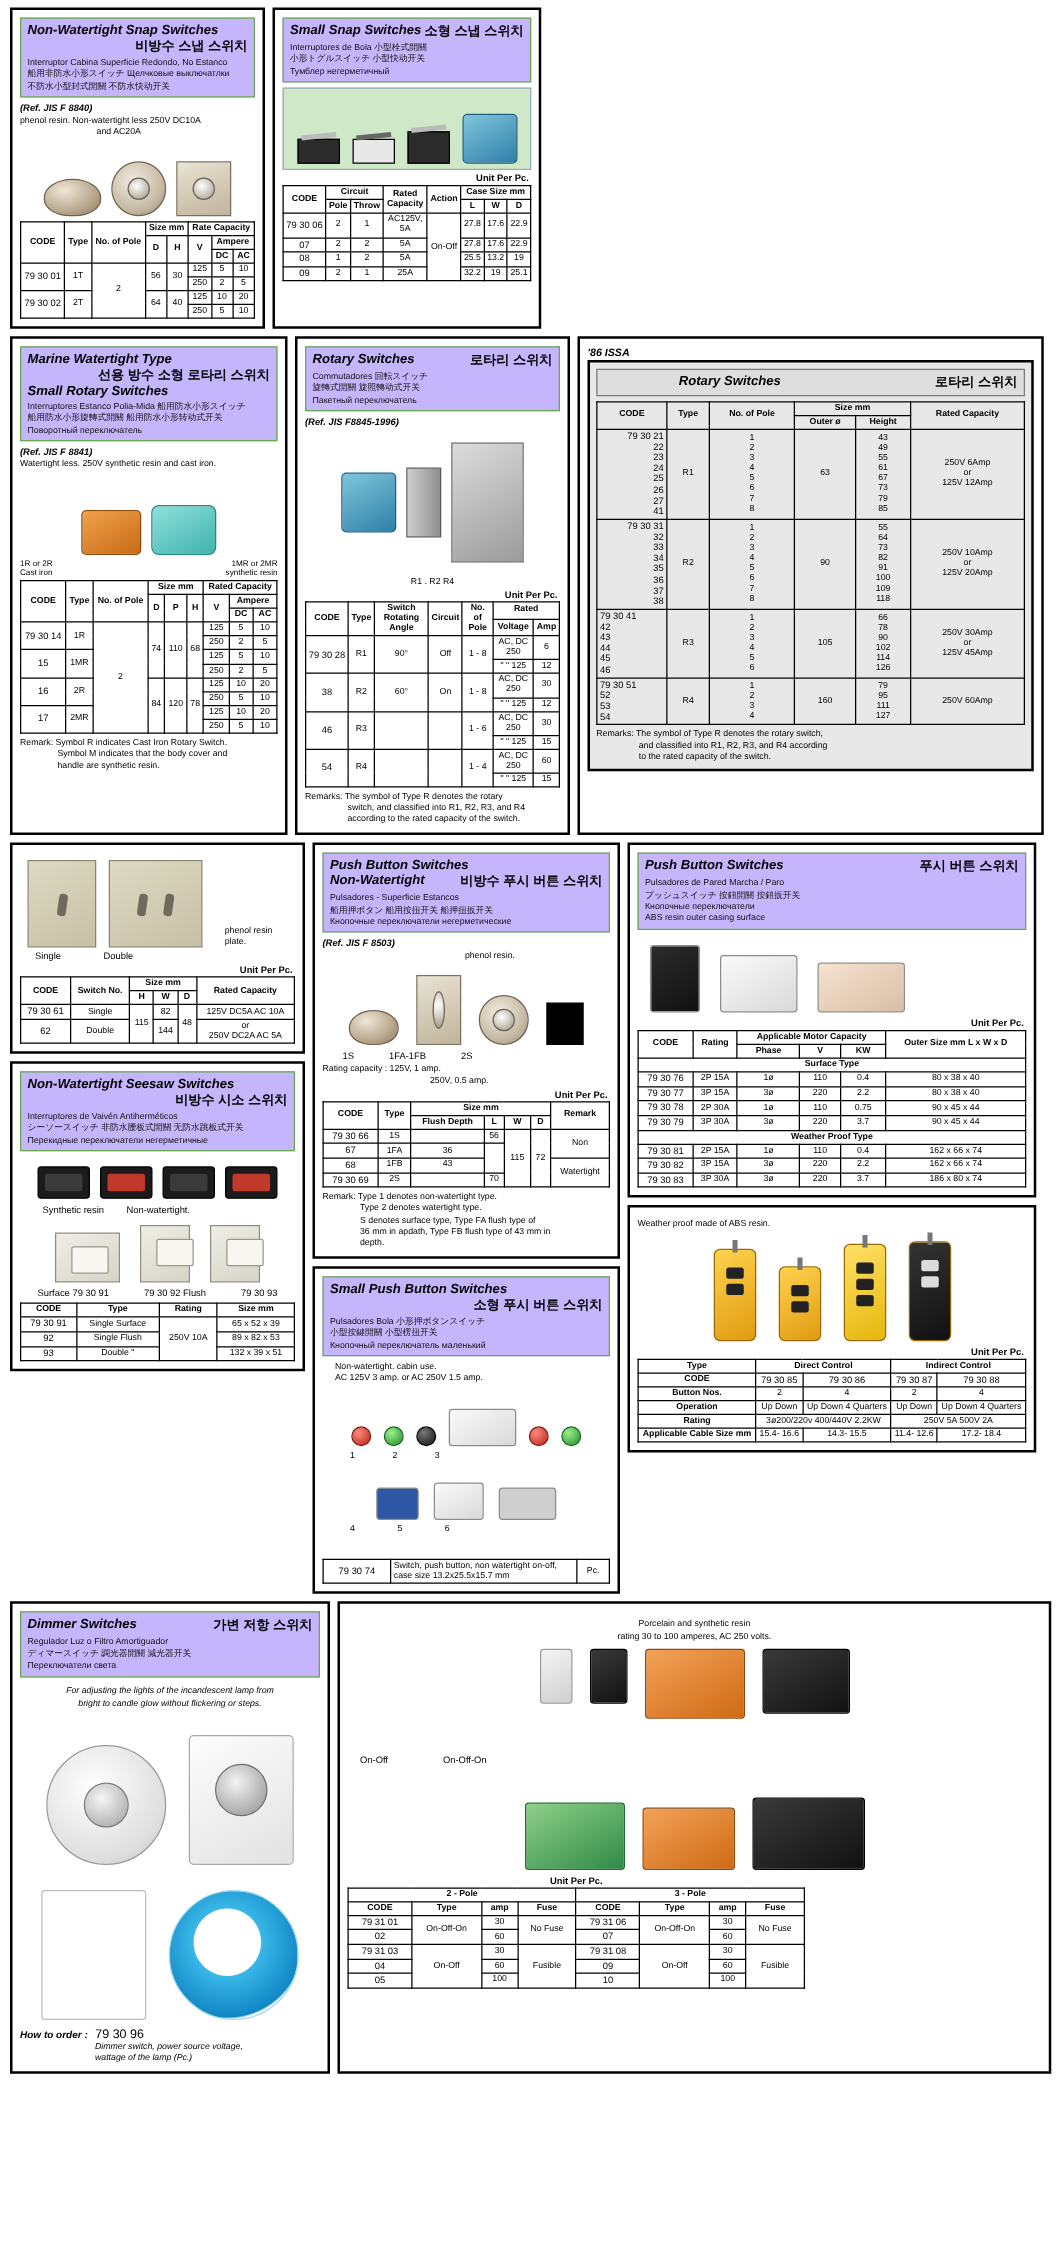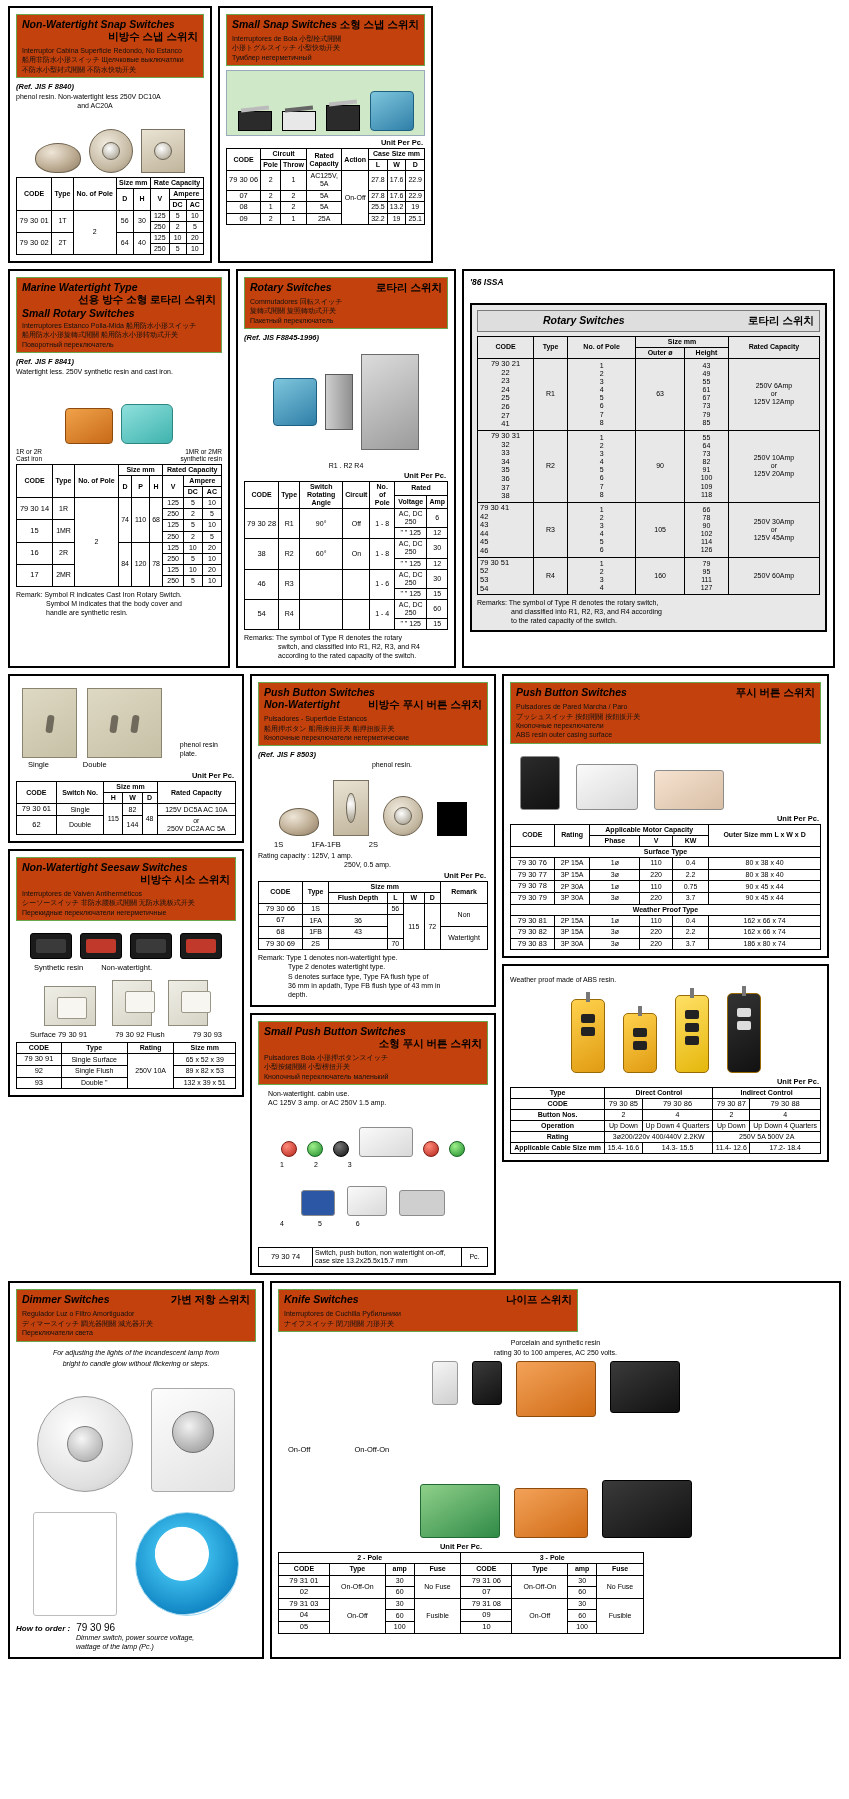--- a/index.html
+++ b/index.html
@@ -32,21 +32,21 @@
   
   .row { display: flex; gap: 6px; margin: 6px 8px 0 8px; align-items: stretch; }
   .panel {
     border: 2px solid #000;
     padding: 6px;
     background: #fff;
     position: relative;
   }
   .titlebox {
     border: 1px solid #6aa84f;
-    background: #c2410c;
+    background: #c4b5fd;
     padding: 3px 5px;
     margin-bottom: 4px;
   }
   .t-en { font-style: italic; font-weight: bold; font-size: 10.5px; display:inline-block;}
   .t-ko { font-weight: bold; font-size: 10.5px; float: right; }
   .t-sub { font-size: 7px; line-height: 1.35; margin-top: 2px; color:#111; }
   .clear { clear: both; }
   .refline { font-style: italic; font-weight: bold; font-size: 7.5px; margin: 3px 0 1px 0; }
   .note { font-size: 7px; line-height: 1.3; }
   .center { text-align: center; }
@@ -200,21 +200,21 @@
     border:1px solid #9fd8ef;
   }
   .knife{
     width:54px;height:46px;background:linear-gradient(150deg,#f3a259,#cf6a14);
     border:1px solid #8c4a0c;border-radius:3px;position:relative;
   }
   .knife.g{ background:linear-gradient(150deg,#8fd08a,#2f8a46); border-color:#1f6b33; }
   .knife.k{ background:linear-gradient(150deg,#3a3a3a,#111); border-color:#000; }
   .knife.w{ background:linear-gradient(150deg,#f5f5f5,#cfcfcf); border-color:#999; }
   .issa-box { border:2px solid #000; background:#e8e8e8; padding:5px; }
-  .issa-label{ font-style:italic;font-weight:bold;font-size:8.5px;margin-bottom:16px;}
+  .issa-label{ font-style:italic;font-weight:bold;font-size:8.5px;margin-bottom:1px;}
   .imgrow{display:flex;align-items:flex-end;gap:8px;justify-content:center;margin:4px 0;}
   .howto{font-style:italic;font-weight:bold;font-size:8px;}
 </style>
 </head>
 <body>
 
 <div class="page">
 
 
   <div class="row">
@@ -604,21 +604,21 @@
             <th rowspan="2">No. of Pole</th>
             <th colspan="2">Size mm</th>
             <th rowspan="2">Rated Capacity</th>
           </tr>
           <tr>
             <th>Outer ø</th>
             <th>Height</th>
           </tr>
 
           <tr>
-            <td class="code" style="text-align:center">
+            <td class="code" style="text-align:right">
               <div>79 30 21</div>
               <div>22</div>
               <div>23</div>
               <div>24</div>
               <div>25</div>
               <div>26</div>
               <div>27</div>
               <div>41</div>
             </td>
             <td>R1</td>
@@ -644,21 +644,21 @@
               <div>85</div>
             </td>
             <td>
               <div>250V 6Amp</div>
               <div>or</div>
               <div>125V 12Amp</div>
             </td>
           </tr>
 
           <tr>
-            <td class="code" style="text-align:center">
+            <td class="code" style="text-align:right">
               <div>79 30 31</div>
               <div>32</div>
               <div>33</div>
               <div>34</div>
               <div>35</div>
               <div>36</div>
               <div>37</div>
               <div>38</div>
             </td>
             <td>R2</td>
@@ -1222,29 +1222,20 @@
 
       <div style="display:flex;align-items:baseline;gap:6px;margin-top:6px">
         <div class="howto">How to order :</div>
         <div class="code" style="font-size:10px">79 30 96</div>
       </div>
       <div class="note ital" style="padding-left:60px">Dimmer switch, power source voltage,</div>
       <div class="note ital" style="padding-left:60px">wattage of the lamp  (Pc.)</div>
     </div>
 
     <div class="panel" style="width:571px">
-      <div class="titlebox" style="width:300px">
-        <span class="t-en">Knife Switches</span>
-        <span class="t-ko">나이프 스위치</span>
-        <div class="clear"></div>
-        <div class="t-sub">
-          <div>Interruptores de Cuchilla   Рубильники</div>
-          <div>ナイフスイッチ  閉刀開關   刀形开关</div>
-        </div>
-      </div>
       <div class="note center" style="margin:6px 0 1px 0">Porcelain and synthetic resin</div>
       <div class="note center">rating 30 to 100 amperes, AC 250 volts.</div>
 
       <div class="imgrow" style="height:80px;gap:14px;align-items:flex-start">
         <div class="knife w" style="width:26px;height:44px"></div>
         <div class="knife k" style="width:30px;height:44px"></div>
         <div class="knife" style="width:80px;height:56px"></div>
         <div class="knife k" style="width:70px;height:52px"></div>
       </div>
       <div style="display:flex;gap:44px;margin-left:10px;font-size:7.5px">

